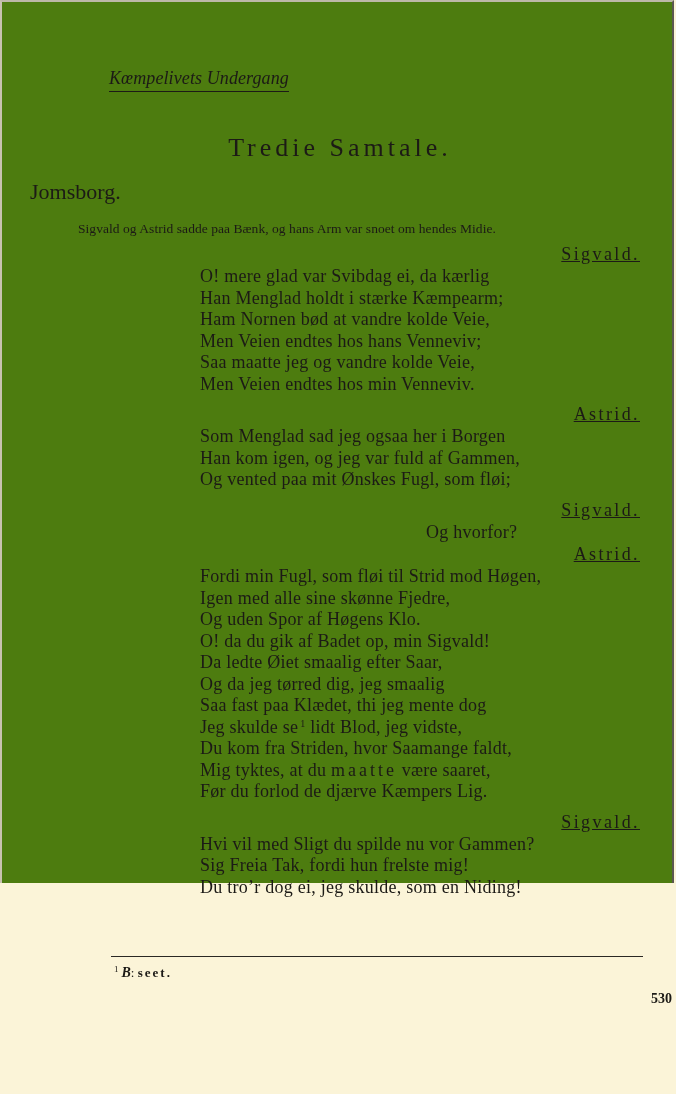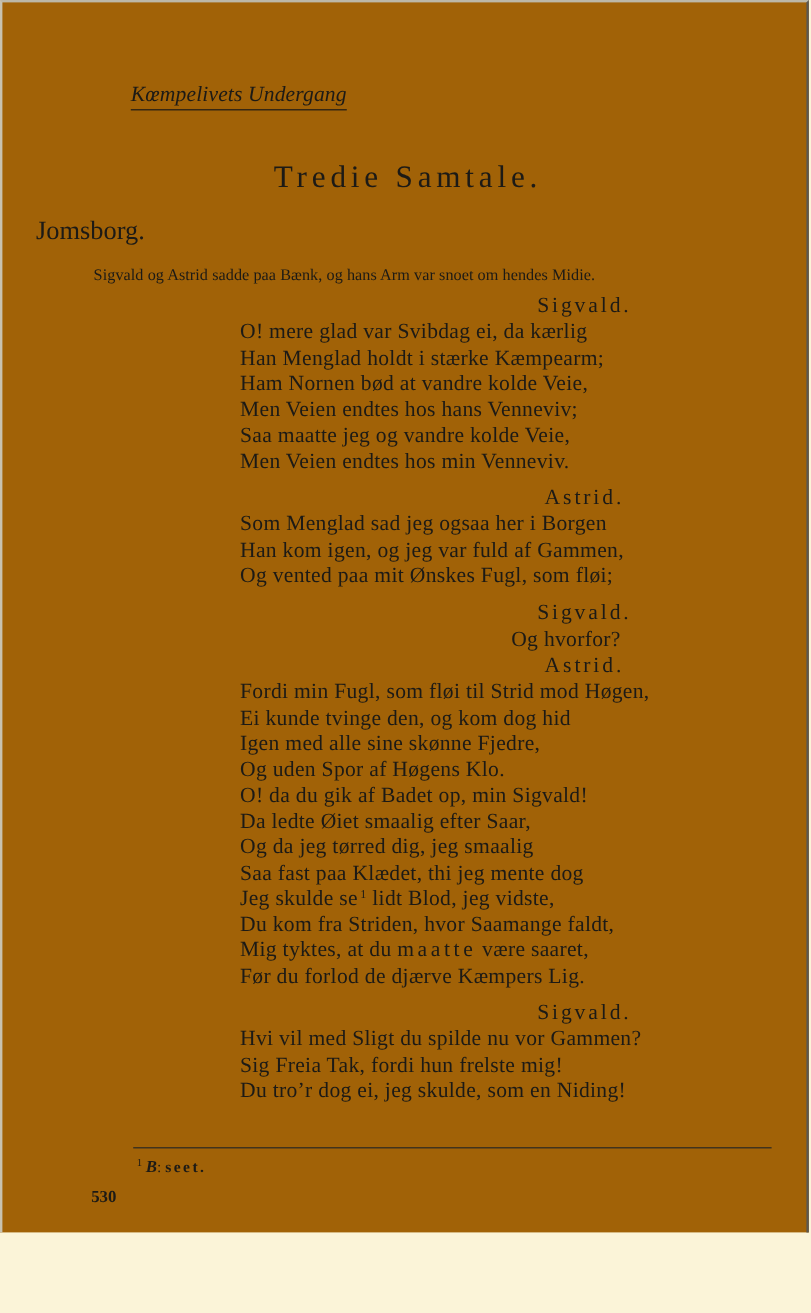--- a/index.html
+++ b/index.html
@@ -12,22 +12,22 @@
       background: #fbf4d8;
       position: relative;
       overflow: hidden;
       font-family: "Liberation Serif", "DejaVu Serif", serif;
       color: #1c1a16;
     }
     .page {
       position: absolute;
       left: 0; top: 0;
       width: 674px;
-      height: 1027px;
-      background: #a16207;
+      height: 883px;
+      background: #4d7c0f;
       border-top: 2px solid #bdb8a8;
       border-left: 2px solid #c8c2b0;
       border-right: 2px solid #5b5750;
       box-sizing: border-box;
     }
     .running-head {
       position: absolute;
       left: 107px;
       top: 66px;
       font-style: italic;
@@ -63,25 +63,26 @@
     }
     .verse {
       position: absolute;
       left: 198px;
       top: 241px;
       width: 440px;
       font-size: 18px;
       line-height: 21.5px;
     }
     .speaker {
-      text-align: center;
+      text-align: right;
       letter-spacing: 2.4px;
       padding-left: 134px;
       height: 23px;
       line-height: 23px;
+      text-decoration: underline;
     }
     .speaker.gap {
       margin-top: 8px;
     }
     .line {
       white-space: nowrap;
       letter-spacing: 0.25px;
     }
     .line.indent {
       padding-left: 226px;
@@ -120,21 +121,21 @@
       font-size: 14px;
     }
     .footnote .txt {
       letter-spacing: 2px;
       font-weight: bold;
     }
     .page-number {
       position: absolute;
       left: 0; right: 0;
       top: 989px;
-      text-align: left;
+      text-align: right;
       font-size: 14px;
       font-weight: bold;
       padding-left: 74px;
     }
   </style>
 </head>
 <body>
 
 <div class="page">
 
@@ -159,21 +160,20 @@
     <div class="speaker gap">Astrid.</div>
     <div class="line">Som Menglad sad jeg ogsaa her i Borgen</div>
     <div class="line">Han kom igen, og jeg var fuld af Gammen,</div>
     <div class="line">Og vented paa mit Ønskes Fugl, som fløi;</div>
 
     <div class="speaker gap">Sigvald.</div>
     <div class="line indent">Og hvorfor?</div>
 
     <div class="speaker">Astrid.</div>
     <div class="line">Fordi min Fugl, som fløi til Strid mod Høgen,</div>
-    <div class="line">Ei kunde tvinge den, og kom dog hid</div>
     <div class="line">Igen med alle sine skønne Fjedre,</div>
     <div class="line">Og uden Spor af Høgens Klo.</div>
     <div class="line">O! da du gik af Badet op, min Sigvald!</div>
     <div class="line">Da ledte Øiet smaalig efter Saar,</div>
     <div class="line">Og da jeg tørred dig, jeg smaalig</div>
     <div class="line">Saa fast paa Klædet, thi jeg mente dog</div>
     <div class="line"><span>Jeg skulde se</span><sup class="fn">1</sup><span> lidt Blod, jeg vidste,</span></div>
     <div class="line">Du kom fra Striden, hvor Saamange faldt,</div>
     <div class="line"><span>Mig tyktes, at du</span> <span class="spaced">maatte</span><span> være saaret,</span></div>
     <div class="line">Før du forlod de djærve Kæmpers Lig.</div>

